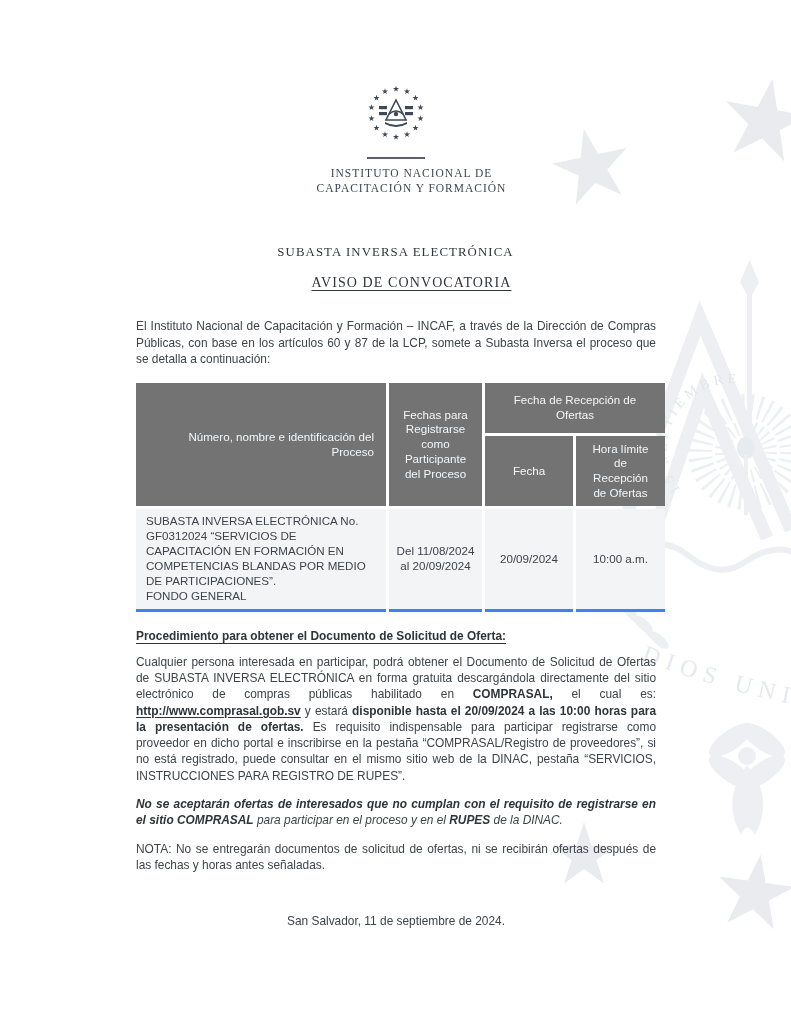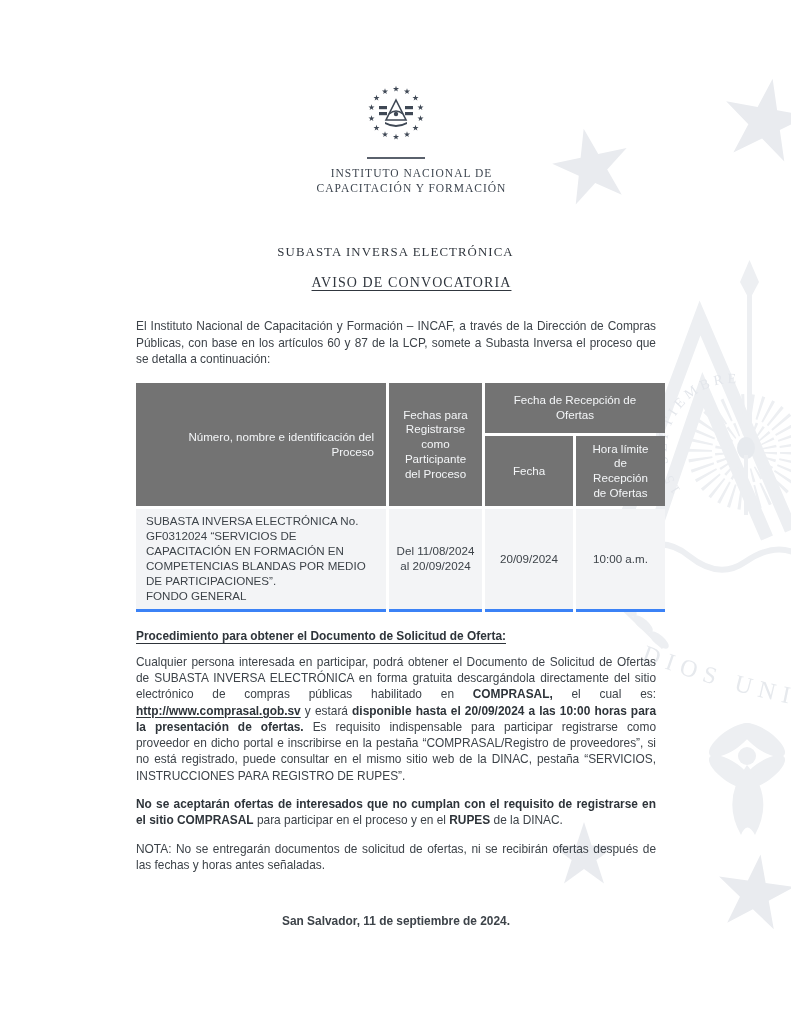--- a/index.html
+++ b/index.html
@@ -72,25 +72,25 @@
     min-height:97px;
   }
   .bd-left{flex-direction:column;align-items:flex-start;justify-content:center;text-align:left;padding-left:10px;}
   
   .proc-head{
     margin-top:17px;
     font-size:11.9px;font-weight:bold;color:#2e343a;
     text-decoration:underline;text-underline-offset:2.5px;
   }
   .p2{margin-top:11px;}
-  .p3{margin-top:0;}
+  .p3{margin-top:0;font-style:italic;}
   .p4{margin-top:12px;}
   .date-line{
     margin-top:41px;text-align:center;
-    font-size:11.9px;color:#3d4349;font-weight:bold;
+    font-size:11.9px;color:#3d4349;
   }
 </style>
 </head>
 <body>
 
 <div class="page">
 
   <svg class="wm wm-right" viewBox="0 0 260 910" width="260" height="910" aria-hidden="true">
     <defs>
       <path id="star5" d="M0,-1 L0.225,-0.309 L0.951,-0.309 L0.363,0.118 L0.588,0.809 L0,0.382 L-0.588,0.809 L-0.363,0.118 L-0.951,-0.309 L-0.225,-0.309 Z"></path>

